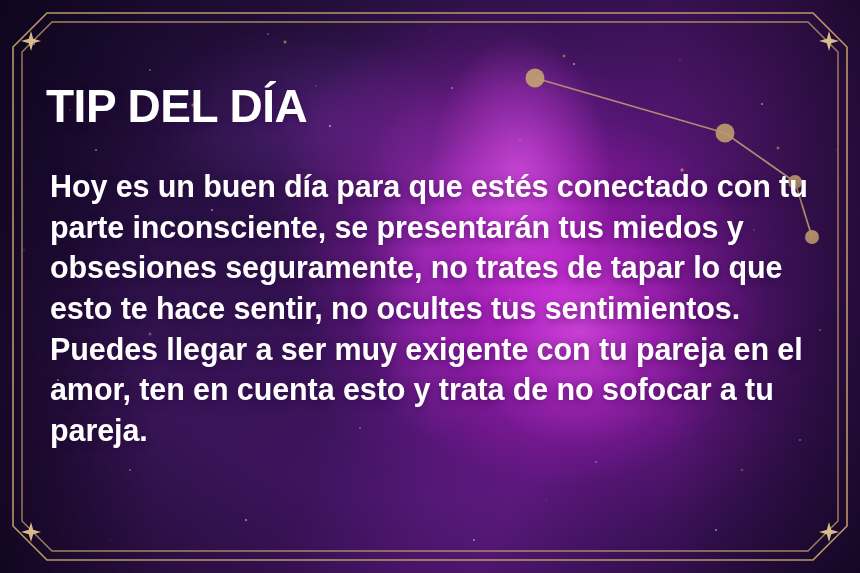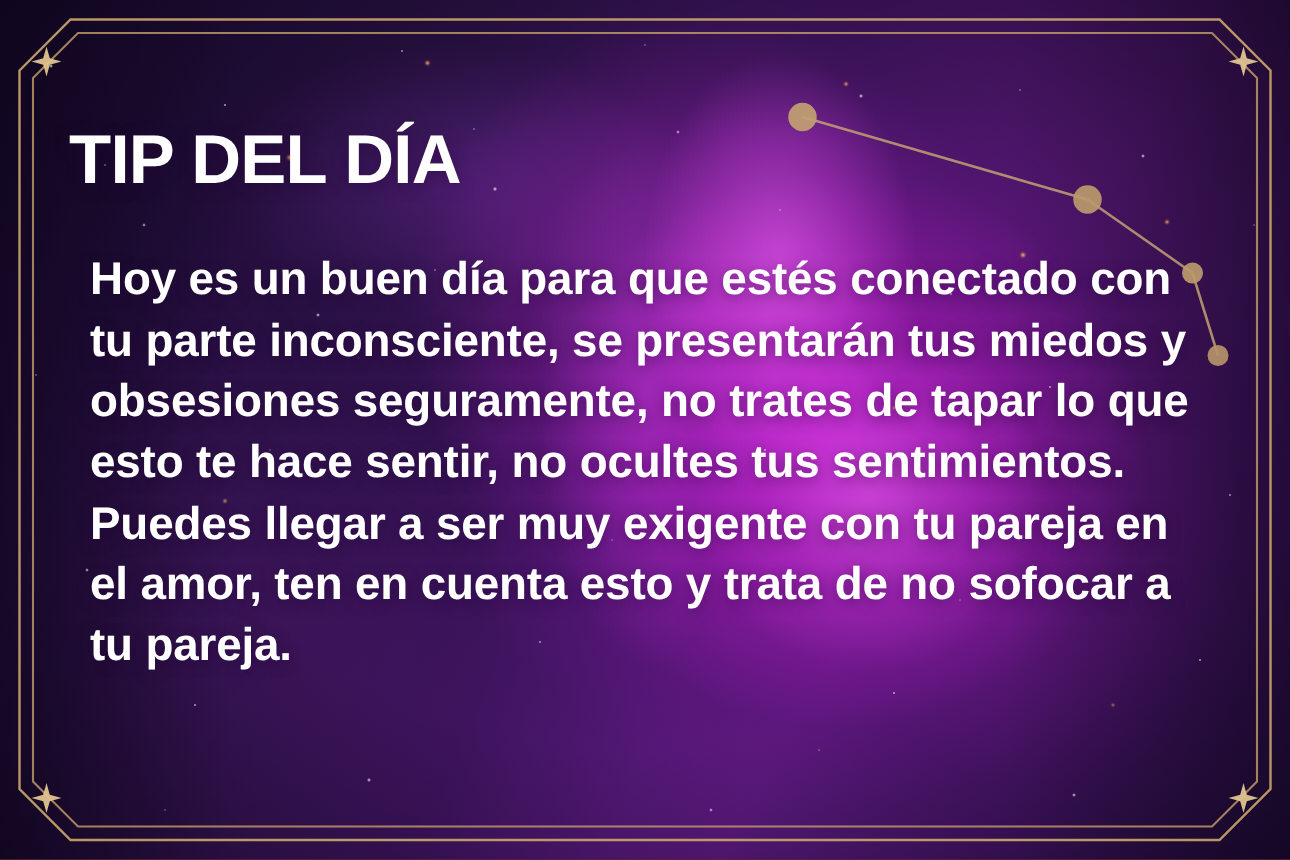--- a/index.html
+++ b/index.html
@@ -6,21 +6,21 @@
     margin: 0;
     padding: 0;
     background: #000;
   }
   .card {
     position: relative;
     width: 860px;
     height: 573px;
     overflow: hidden;
     font-family: "Liberation Sans", sans-serif;
-    background: #be185d;
+    background: #4d7c0f;
   }
 
   
   .bg-base {
     position: absolute; inset: 0;
     background:
       radial-gradient(ellipse 330px 300px at 560px 300px, #b31cc4 0%, rgba(150,25,170,0.75) 34%, rgba(95,20,125,0.35) 62%, rgba(60,15,90,0) 80%),
       radial-gradient(ellipse 250px 260px at 470px 210px, rgba(206,60,214,0.55) 0%, rgba(140,30,160,0.3) 48%, rgba(80,20,110,0) 78%),
       radial-gradient(ellipse 300px 330px at 700px 360px, rgba(128,28,150,0.55) 0%, rgba(88,22,118,0.3) 50%, rgba(55,15,85,0) 80%),
       radial-gradient(ellipse 420px 400px at 760px 120px, rgba(96,26,124,0.5) 0%, rgba(60,18,90,0.25) 52%, rgba(40,12,65,0) 82%),
@@ -125,21 +125,21 @@
     margin: 0;
     font-size: 46px;
     font-weight: 700;
     letter-spacing: -0.5px;
     color: #ffffff;
     line-height: 1.05;
     text-shadow: 0 2px 10px rgba(40,5,60,.55);
     white-space: nowrap;
   }
   .body-text {
-    margin: 14px;
+    margin: 4px;
     margin-top: 36px;
     font-size: 30.5px;
     font-weight: 700;
     line-height: 1.33;
     color: #ffffff;
     letter-spacing: -0.1px;
     text-shadow: 0 2px 9px rgba(35,5,55,.5);
     max-width: 770px;
   }
 </style>

